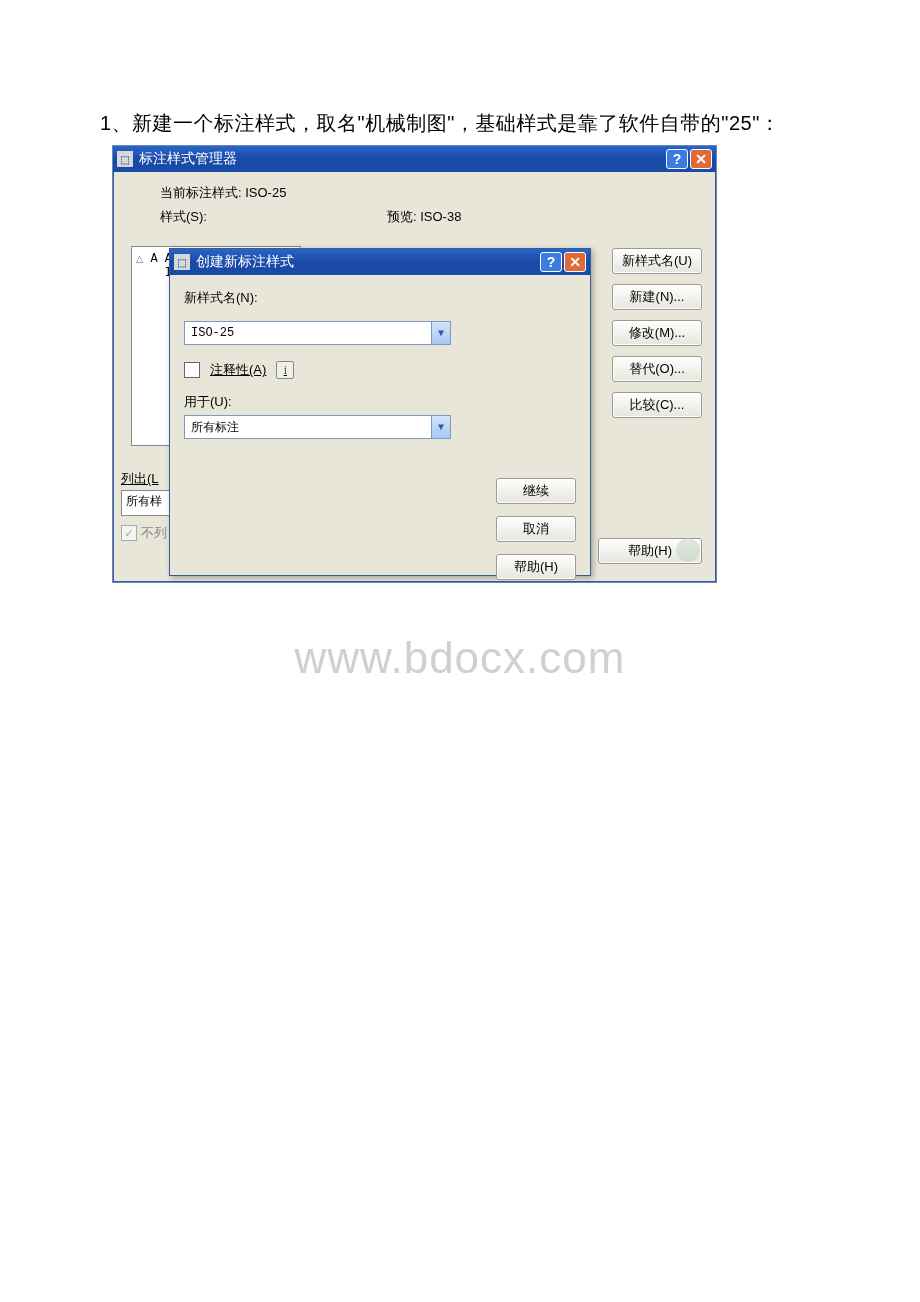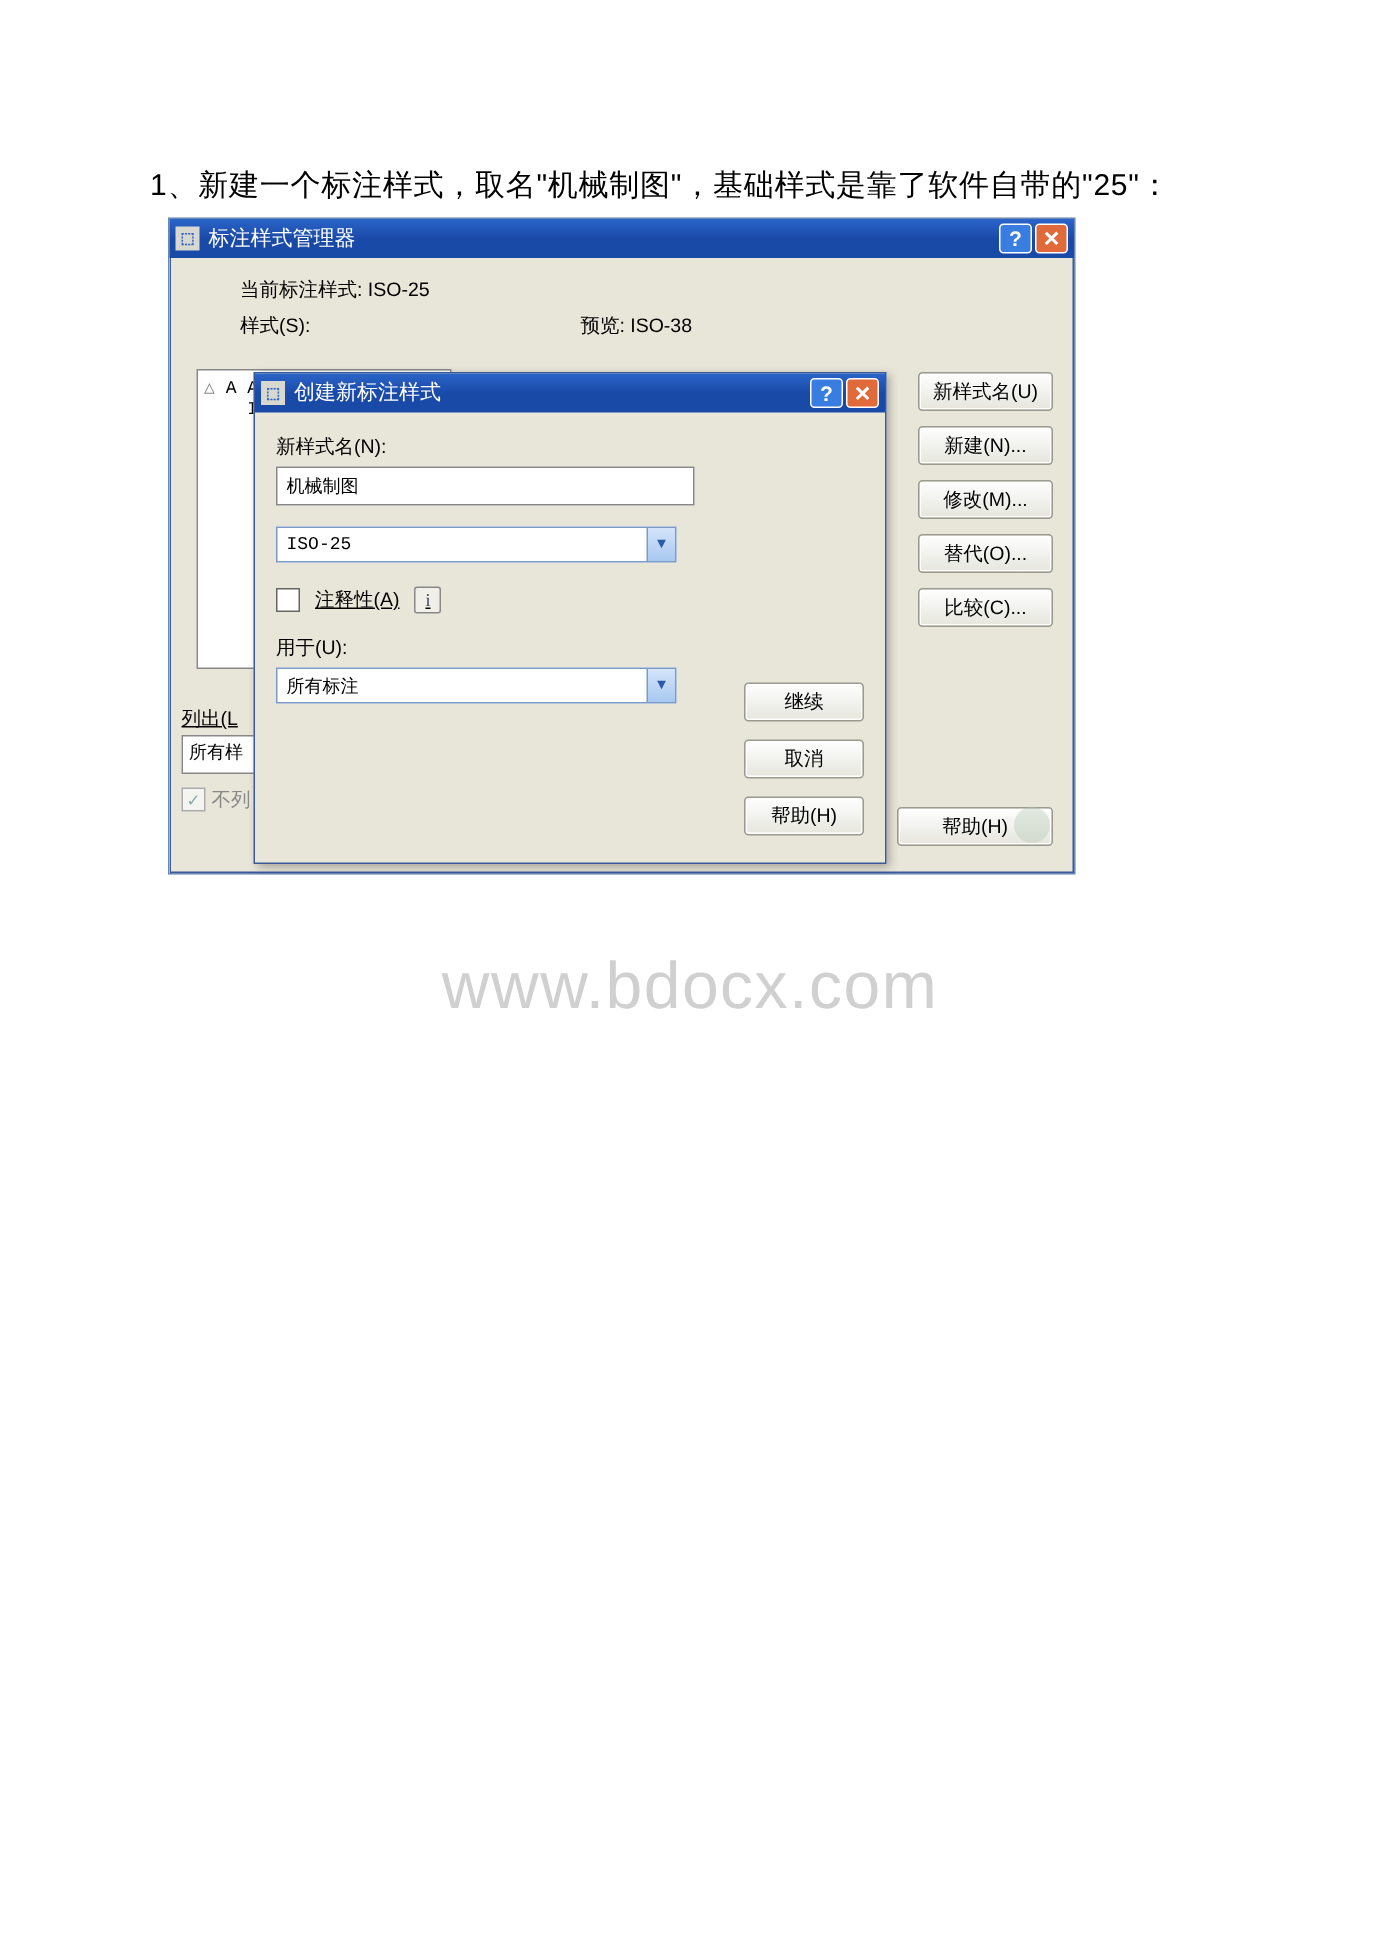--- a/index.html
+++ b/index.html
@@ -222,21 +222,21 @@
       align-items: center;
       justify-content: center;
       font-family: Georgia, serif;
       font-size: 12px;
       color: #446;
       border-radius: 2px;
     }
     .inner-btns {
       position: absolute;
       right: 14px;
-      top: 180px;
+      top: 203px;
       width: 80px;
       display: flex;
       flex-direction: column;
       gap: 12px;
     }
     .watermark {
       text-align: center;
       font-size: 44px;
       color: #d0d0d0;
       margin-top: 50px;
@@ -304,21 +304,20 @@
         <div class="titlebar">
           <span class="icon">⬚</span>
           <span>创建新标注样式</span>
           <span class="spacer"></span>
           <span class="winbtn help-btn">?</span>
           <span class="winbtn close-btn">✕</span>
         </div>
         <div class="inner-body">
           <div class="field-group">
             <div class="field-label">新样式名(N):</div>
-            <input class="txt-input" value="机械制图" style="">
           </div>
           <div class="field-group">
             <div class="combo">
               <span>ISO-25</span>
               <div class="dd">▼</div>
             </div>
           </div>
           <div class="anno-row">
             <span class="checkbox"></span>
             <span class="label">注释性(A)</span>

